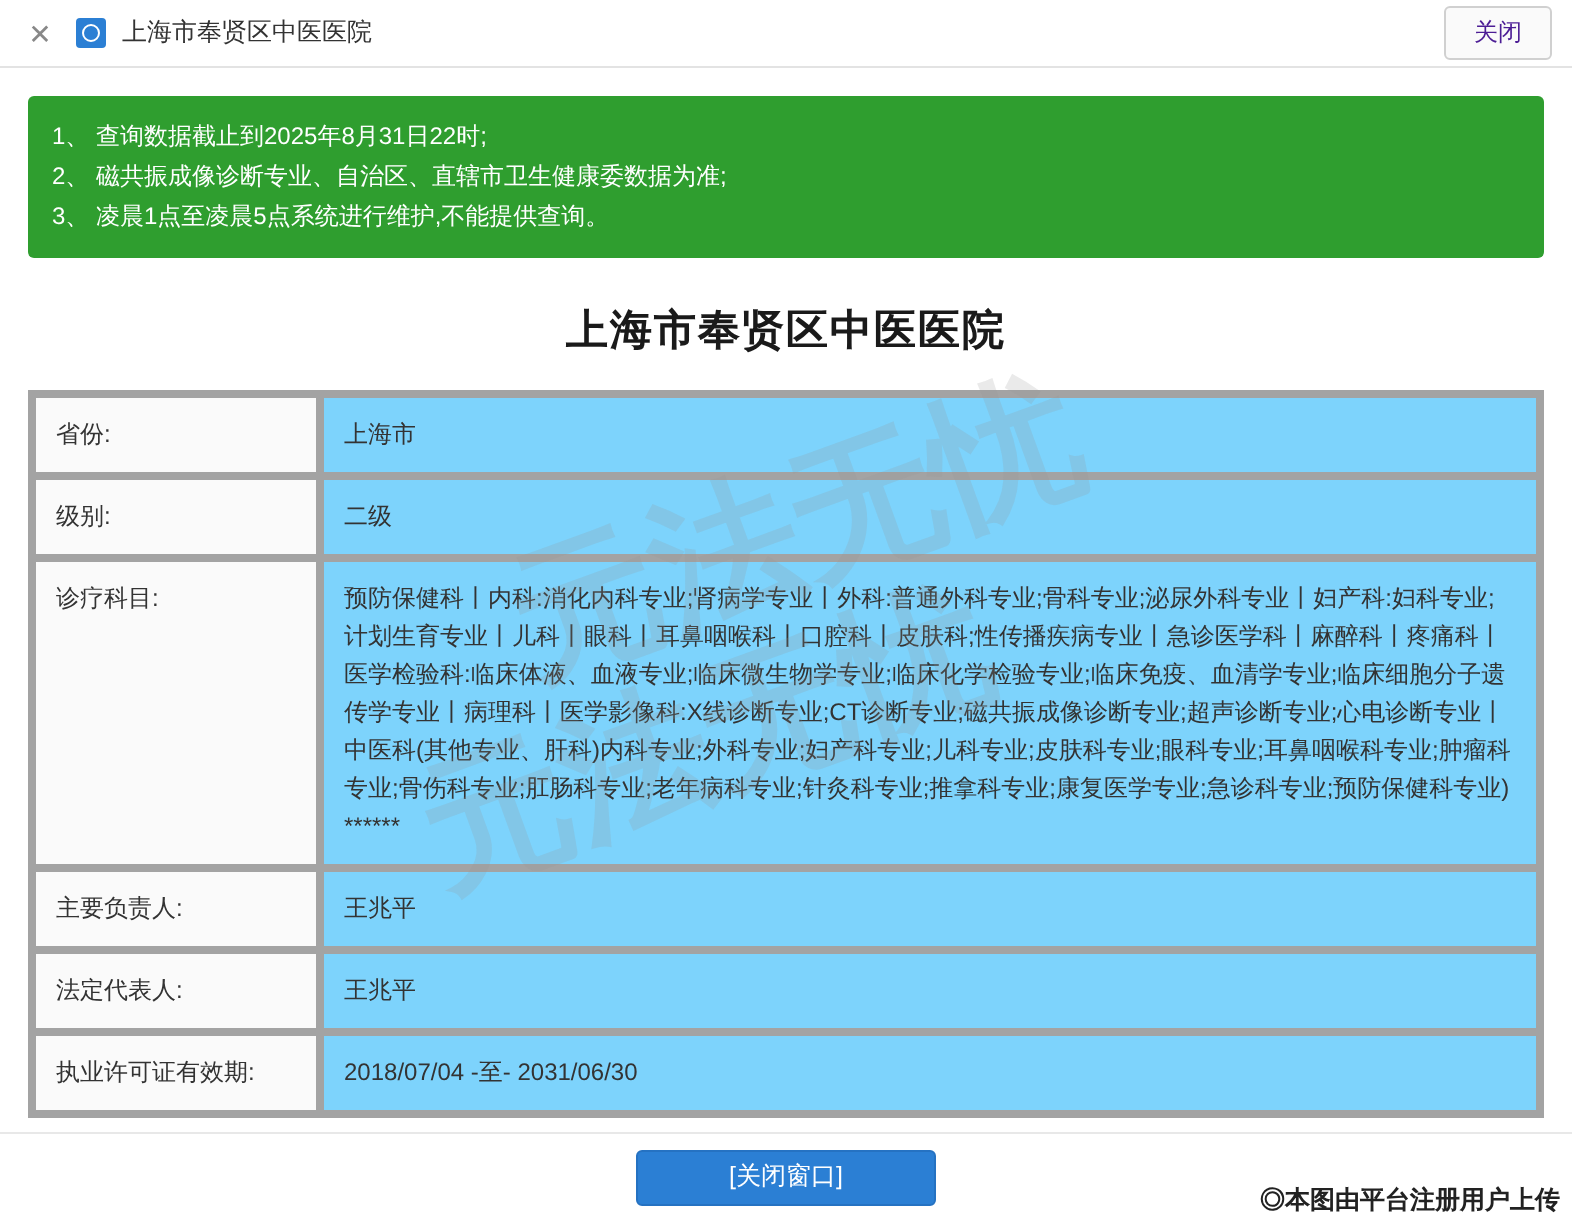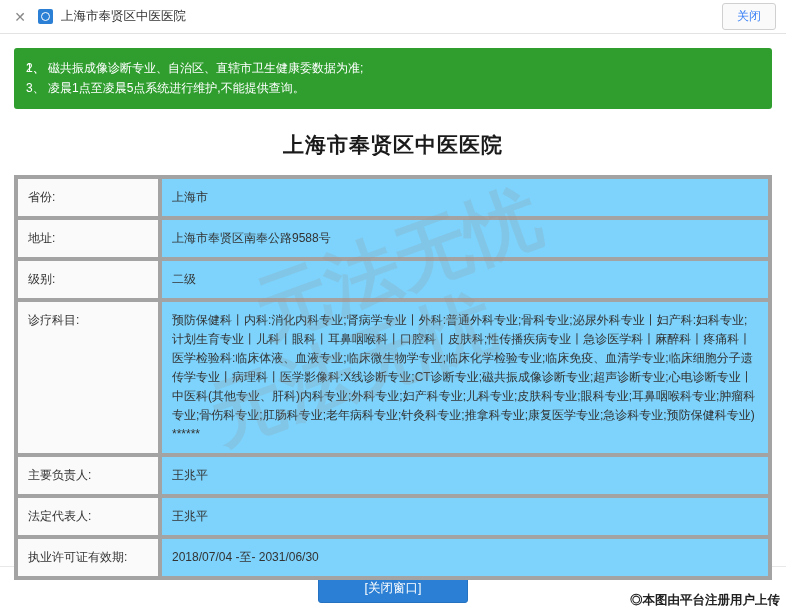--- a/index.html
+++ b/index.html
@@ -59,21 +59,21 @@
     font-size: 12.5px;
     color: #333;
     white-space: nowrap;
   }
   .titlebar-spacer { flex: 1 1 auto; }
   .close-btn {
     border: 1px solid #d0d0d0;
     background: #fafafa;
     border-radius: 3px;
     font-size: 12px;
-    color: #3b82f6;
+    color: #4c1d95;
     padding: 4px 14px;
     cursor: pointer;
     font-family: "Liberation Sans", sans-serif;
     margin-left: 26px;
   }
 
   
   .content {
     position: relative;
     padding: 0 14px;
@@ -206,20 +206,21 @@
   <div class="titlebar-spacer"></div>
   <button class="close-btn">关闭</button>
 </div>
 
 <div class="content">
 
   <div class="notice">
     <ol>
       <li>
         <span class="num">1、</span>
+        <span>查询数据截止到2025年8月31日22时;</span>
       </li>
       <li>
         <span class="num">2、</span>
         <span>磁共振成像诊断专业、自治区、直辖市卫生健康委数据为准;</span>
       </li>
       <li>
         <span class="num">3、</span>
         <span>凌晨1点至凌晨5点系统进行维护,不能提供查询。</span>
       </li>
     </ol>
@@ -227,24 +228,20 @@
 
   <div class="doc-title">上海市奉贤区中医医院</div>
 
   <table class="info">
     <tbody>
       <tr>
         <td class="label">省份:</td>
         <td class="value">上海市</td>
       </tr>
       <tr>
-        <td class="label">地址:</td>
-        <td class="value">上海市奉贤区南奉公路9588号</td>
-      </tr>
-      <tr>
         <td class="label">级别:</td>
         <td class="value">二级</td>
       </tr>
       <tr>
         <td class="label">诊疗科目:</td>
         <td class="value">预防保健科丨内科:消化内科专业;肾病学专业丨外科:普通外科专业;骨科专业;泌尿外科专业丨妇产科:妇科专业;计划生育专业丨儿科丨眼科丨耳鼻咽喉科丨口腔科丨皮肤科;性传播疾病专业丨急诊医学科丨麻醉科丨疼痛科丨医学检验科:临床体液、血液专业;临床微生物学专业;临床化学检验专业;临床免疫、血清学专业;临床细胞分子遗传学专业丨病理科丨医学影像科:X线诊断专业;CT诊断专业;磁共振成像诊断专业;超声诊断专业;心电诊断专业丨中医科(其他专业、肝科)内科专业;外科专业;妇产科专业;儿科专业;皮肤科专业;眼科专业;耳鼻咽喉科专业;肿瘤科专业;骨伤科专业;肛肠科专业;老年病科专业;针灸科专业;推拿科专业;康复医学专业;急诊科专业;预防保健科专业)******</td>
       </tr>
       <tr>
         <td class="label">主要负责人:</td>
         <td class="value">王兆平</td>

